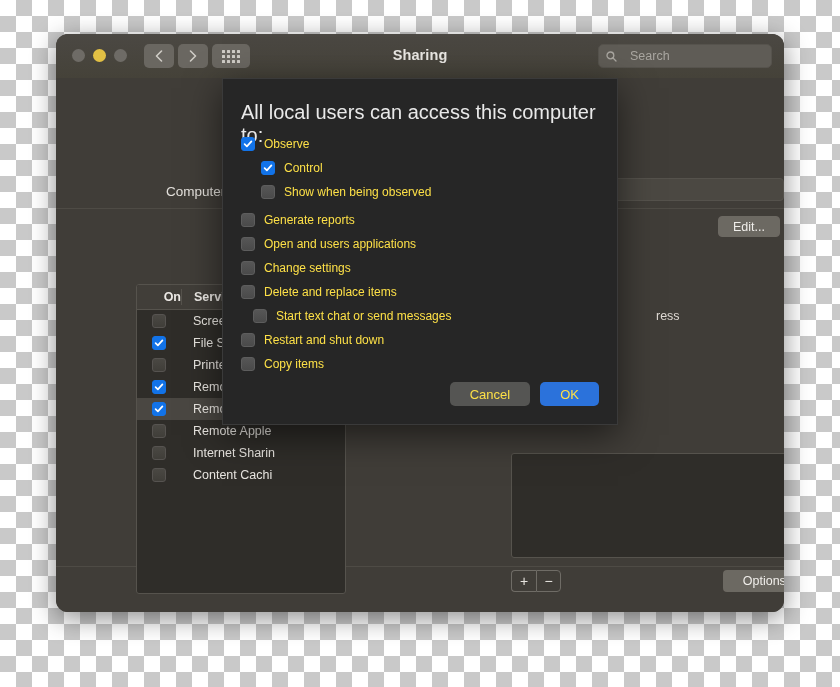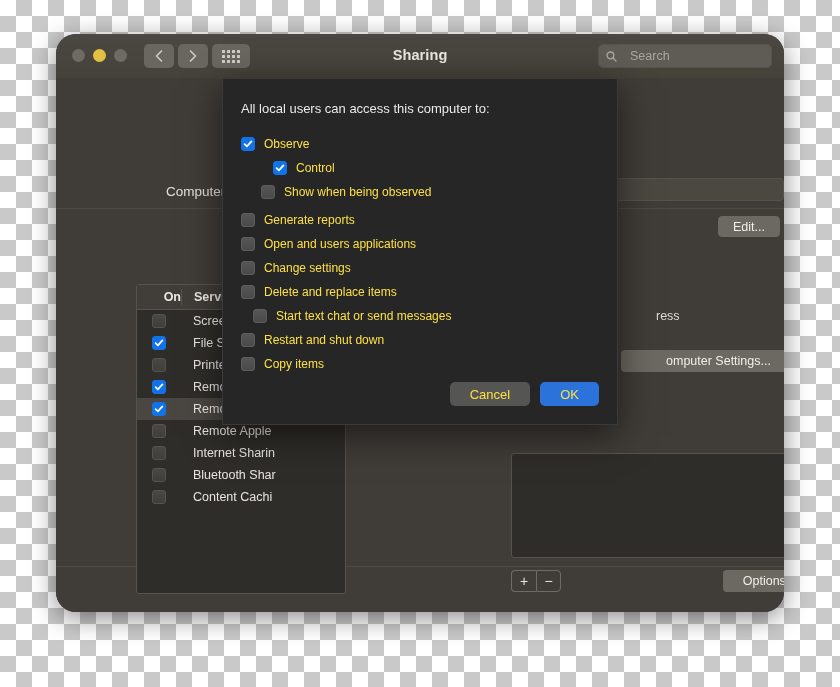--- a/index.html
+++ b/index.html
@@ -11,21 +11,21 @@
       linear-gradient(45deg,#c9c9c9 25%,transparent 25%,transparent 75%,#c9c9c9 75%),
       linear-gradient(45deg,#c9c9c9 25%,transparent 25%,transparent 75%,#c9c9c9 75%);
     background-size:32px 32px;
     background-position:0 0,16px 16px;
     position:relative;
   }
 
   
   #window{
     position:absolute;left:56px;top:34px;width:728px;height:578px;
-    background:#403d38;border-radius:20px;
+    background:#403d38;border-radius:12px;
     box-shadow:0 6px 26px rgba(0,0,0,.45);
     overflow:hidden;
   }
 
   
   #titlebar{
     position:relative;height:44px;
     background:linear-gradient(#4b4843,#454239);
     border-bottom:1px solid #2d2b27;
   }
@@ -127,21 +127,21 @@
   }
 
   
   #dialog{
     position:absolute;left:222px;top:78px;width:396px;height:347px;
     background:#262626;border:1px solid #3a3a3a;
     box-shadow:0 10px 34px rgba(0,0,0,.55);
     box-sizing:border-box;
   }
   #dialog-title{
-    position:absolute;left:18px;top:22px;font-size:13px;color:#e9e9e9;
+    position:absolute;left:18px;top:22px;font-size:20px;color:#e9e9e9;
   }
   .dlg-row{
     position:absolute;display:flex;align-items:center;gap:9px;
     font-size:12px;color:#fde047;white-space:nowrap;
   }
 
   
   .cb{
     width:14px;height:14px;border-radius:3px;flex:none;
     display:flex;align-items:center;justify-content:center;box-sizing:border-box;
@@ -281,33 +281,26 @@
           <div class="srow">
             <div class="cb-cell">
               <div class="cb cb-list off"></div>
             </div>
             <div class="sname">Internet Sharin</div>
           </div>
           <div class="srow">
             <div class="cb-cell">
               <div class="cb cb-list off"></div>
             </div>
-            <div class="sname">Bluetooth Shar</div>
-          </div>
-          <div class="srow">
-            <div class="cb-cell">
-              <div class="cb cb-list off"></div>
-            </div>
             <div class="sname">Content Cachi</div>
           </div>
         </div>
     </div>
 
     <div id="address-text">ress</div>
-    <div id="computer-settings-button">omputer Settings...</div>
 
     <div id="users-box"></div>
 
     <div id="plusminus">
       <div class="pm">+</div>
       <div class="pm">−</div>
     </div>
 
     <div id="options-button">Options...</div>
 
@@ -318,21 +311,21 @@
   <div id="dialog-title">All local users can access this computer to:</div>
   <div id="dialog-options">
       <div class="dlg-row" style="left: 18px; top: 58px;">
         <div class="cb on">
           <svg width="10" height="10" viewBox="0 0 10 10">
             <path d="M1.6 5.2 L3.9 7.4 L8.4 2.4" stroke="#ffffff" stroke-width="1.7" fill="none" stroke-linecap="round" stroke-linejoin="round"></path>
           </svg>
         </div>
         <span>Observe</span>
       </div>
-      <div class="dlg-row" style="left: 50px; top: 82px;">
+      <div class="dlg-row" style="left: 38px; top: 82px;">
         <div class="cb on">
           <svg width="10" height="10" viewBox="0 0 10 10">
             <path d="M1.6 5.2 L3.9 7.4 L8.4 2.4" stroke="#ffffff" stroke-width="1.7" fill="none" stroke-linecap="round" stroke-linejoin="round"></path>
           </svg>
         </div>
         <span>Control</span>
       </div>
       <div class="dlg-row" style="left: 38px; top: 106px;">
         <div class="cb off"></div>
         <span>Show when being observed</span>

